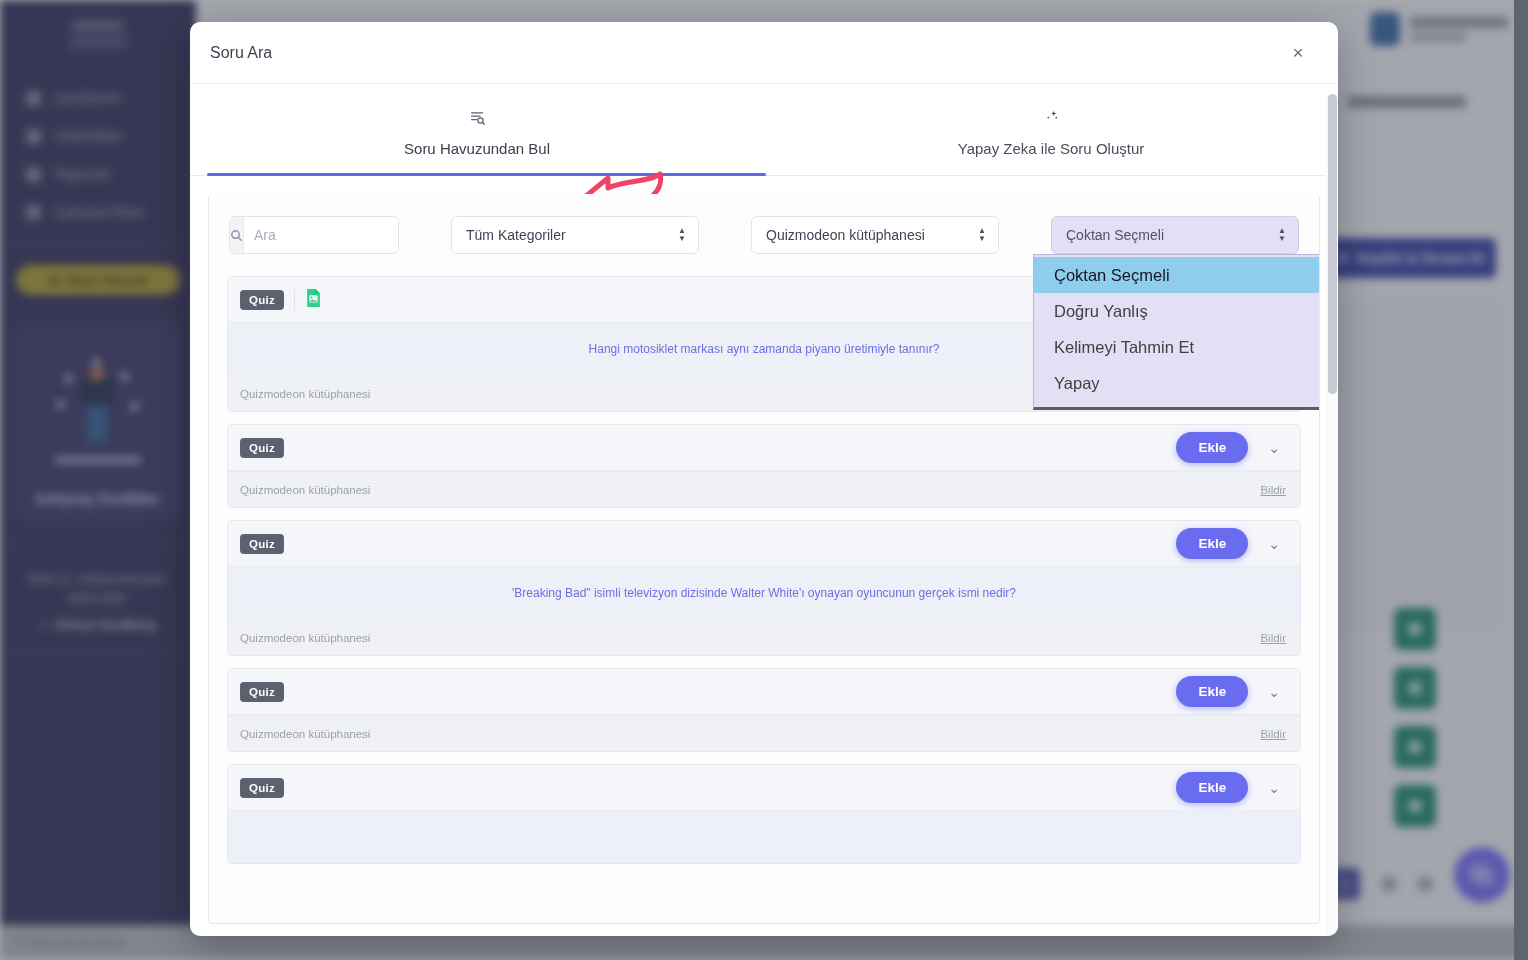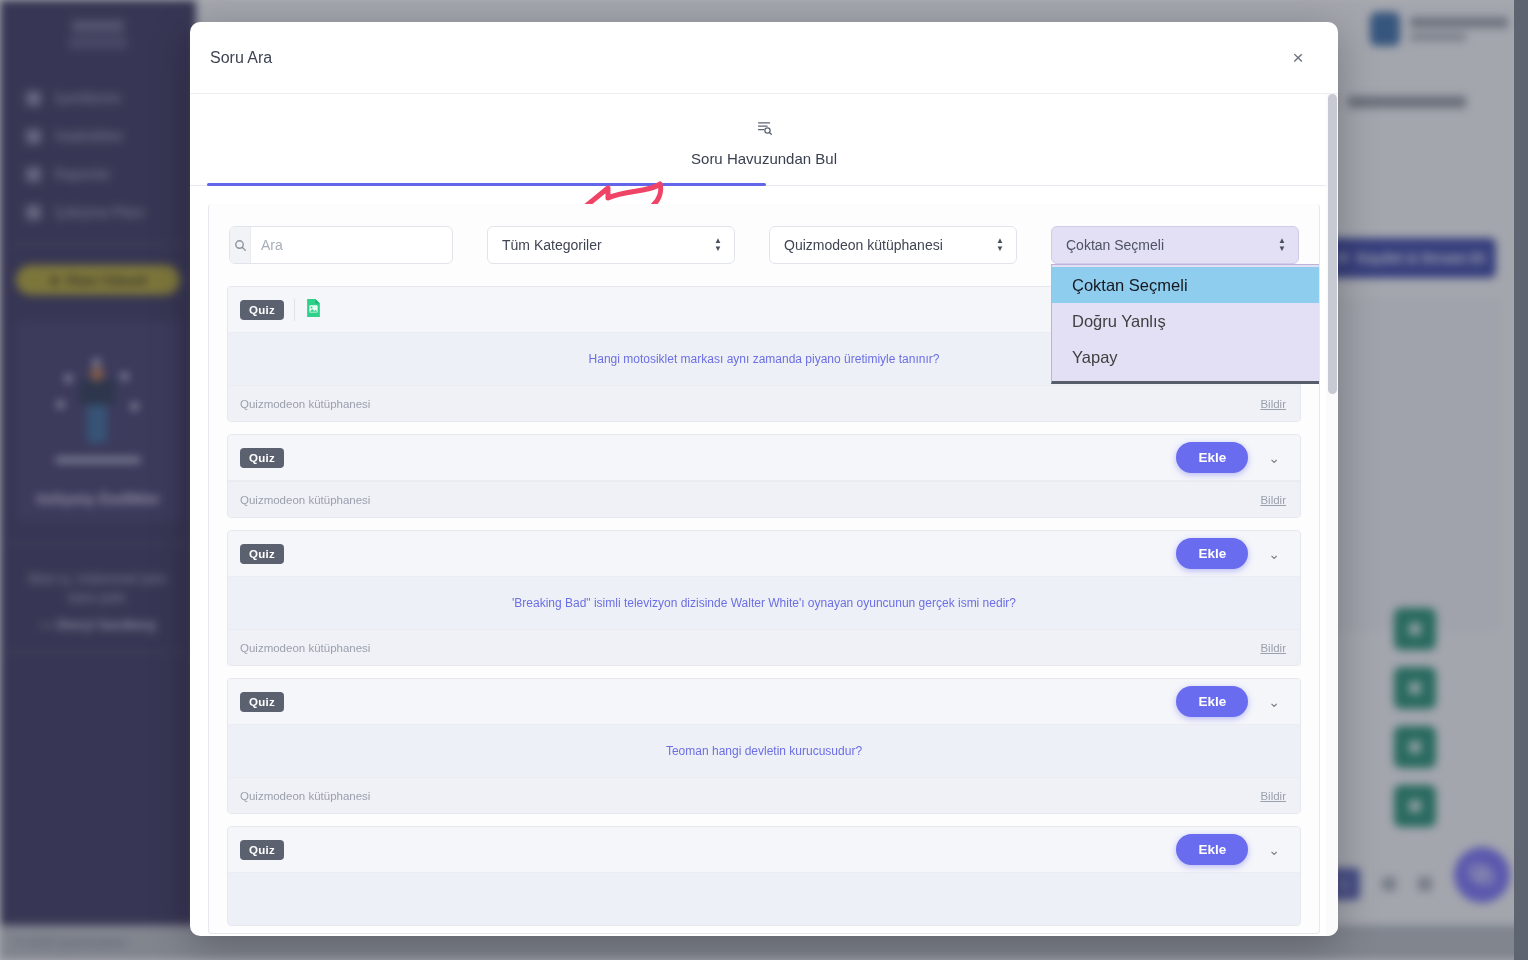--- a/index.html
+++ b/index.html
@@ -100,21 +100,21 @@
   }
 
   
   #modal {
     position:absolute; left:190px; top:22px; width:1148px; height:914px;
     background:#ffffff; border-radius:10px;
     box-shadow: 0 10px 40px rgba(0,0,0,.28);
     overflow:hidden;
   }
   .modal-header {
-    height: 72px; display:flex; align-items:center; justify-content:space-between;
+    height: 62px; display:flex; align-items:center; justify-content:space-between;
     padding: 0 26px 0 20px; border-bottom:1px solid #eceef2;
   }
   .modal-title { font-size:16px; color:#3d4351; }
   .modal-close {
     width:28px; height:28px; border:none; background:transparent; cursor:pointer;
     display:flex; align-items:center; justify-content:center;
     color:#6c727f; font-size:19px; line-height:1;
   }
 
   .tabs { position:relative; display:flex; height:92px; border-bottom:1px solid #e8eaef; }
@@ -152,21 +152,21 @@
   .search-input {
     flex:1; border:none; outline:none; height:100%; padding:0 10px;
     font-size:14px; color:#3f4553; font-family:"Liberation Sans", sans-serif; background:transparent;
   }
   .search-input::placeholder { color:#a8aeb9; }
 
   .select-wrap { position:relative; }
   .select-box {
     width:248px; height:38px; border:1px solid #e1e4ea; border-radius:6px; background:#fff;
     display:flex; align-items:center; justify-content:space-between; padding:0 12px 0 14px;
-    font-size:14px; color:#3f4553; cursor:pointer;
+    font-size:14px; color:#3f4553; cursor:pointer;margin-left:18px;
   }
   .select-box.open { background:#e3e0f5; border-color:#cfcbe8; color:#4d5360; }
   .caret { display:flex; flex-direction:column; gap:2px; color:#4a4f5c; }
   .caret span { font-size:8px; line-height:6px; }
 
   .select-menu {
     position:absolute; left:0; top:38px; width:328px;
     background:#e3e0f5; border:1px solid #b9b4d8;
     border-right:3px solid #585d6b; border-bottom:3px solid #585d6b;
     z-index:50; padding:2px 0 6px;
@@ -351,20 +351,30 @@
         <svg width="17" height="17" viewBox="0 0 20 20" fill="none" stroke="#5c6373" stroke-width="1.5" stroke-linecap="round">
           <line x1="3" y1="4.5" x2="16" y2="4.5"></line>
           <line x1="3" y1="8.5" x2="13" y2="8.5"></line>
           <line x1="3" y1="12.5" x2="9" y2="12.5"></line>
           <circle cx="13.5" cy="13.5" r="3.1"></circle>
           <line x1="15.8" y1="15.8" x2="18" y2="18"></line>
         </svg>
       </span>
       <span class="tab-label">Soru Havuzundan Bul</span>
     </div>
+    <div class="tab">
+      <span class="tab-icon">
+        <svg width="17" height="17" viewBox="0 0 20 20" fill="#4a5060">
+          <path d="M12.6 2.3l.85 2.1 2.1.85-2.1.85-.85 2.1-.85-2.1-2.1-.85 2.1-.85z"></path>
+          <path d="M6.2 8.4l.5 1.25 1.25.5-1.25.5-.5 1.25-.5-1.25-1.25-.5 1.25-.5z"></path>
+          <circle cx="15.6" cy="10.2" r="1"></circle>
+        </svg>
+      </span>
+      <span class="tab-label">Yapay Zeka ile Soru Oluştur</span>
+    </div>
     <div class="tab-underline"></div>
 
     <div class="annotation">
       <svg width="92" height="58" viewBox="0 0 92 58">
         <path d="M8 30 L30 12 L30 22 C48 14 72 16 82 8 C86 22 72 40 46 38 L46 48 Z" fill="none" stroke="#ef4466" stroke-width="5" stroke-linejoin="round" stroke-linecap="round"></path>
       </svg>
     </div>
   </div>
 
   <div class="panel">
@@ -404,20 +414,21 @@
         <div class="select-box open">
           <span>Çoktan Seçmeli</span>
           <span class="caret">
               <span>▲</span>
               <span>▼</span>
             </span>
         </div>
         <div class="select-menu">
           <div class="select-option selected">Çoktan Seçmeli</div>
           <div class="select-option">Doğru Yanlış</div>
+          <div class="select-option">Kelimeyi Tahmin Et</div>
           <div class="select-option">Yapay</div>
         </div>
       </div>
     </div>
 
     <div class="results">
 
       <div class="q-card">
         <div class="q-head">
           <div class="q-head-left">
@@ -485,23 +496,20 @@
       <div class="q-card">
         <div class="q-head">
           <div class="q-head-left">
             <span class="badge-quiz">Quiz</span>
           </div>
           <div class="q-head-right">
             <button class="btn-ekle">Ekle</button>
             <span class="chev">⌄</span>
           </div>
         </div>
-        <div class="q-body">
-          <span class="q-text">Teoman hangi devletin kurucusudur?</span>
-        </div>
         <div class="q-foot">
           <span class="q-source">Quizmodeon kütüphanesi</span>
           <span class="q-report">Bildir</span>
         </div>
       </div>
 
       <div class="q-card">
         <div class="q-head">
           <div class="q-head-left">
             <span class="badge-quiz">Quiz</span>

